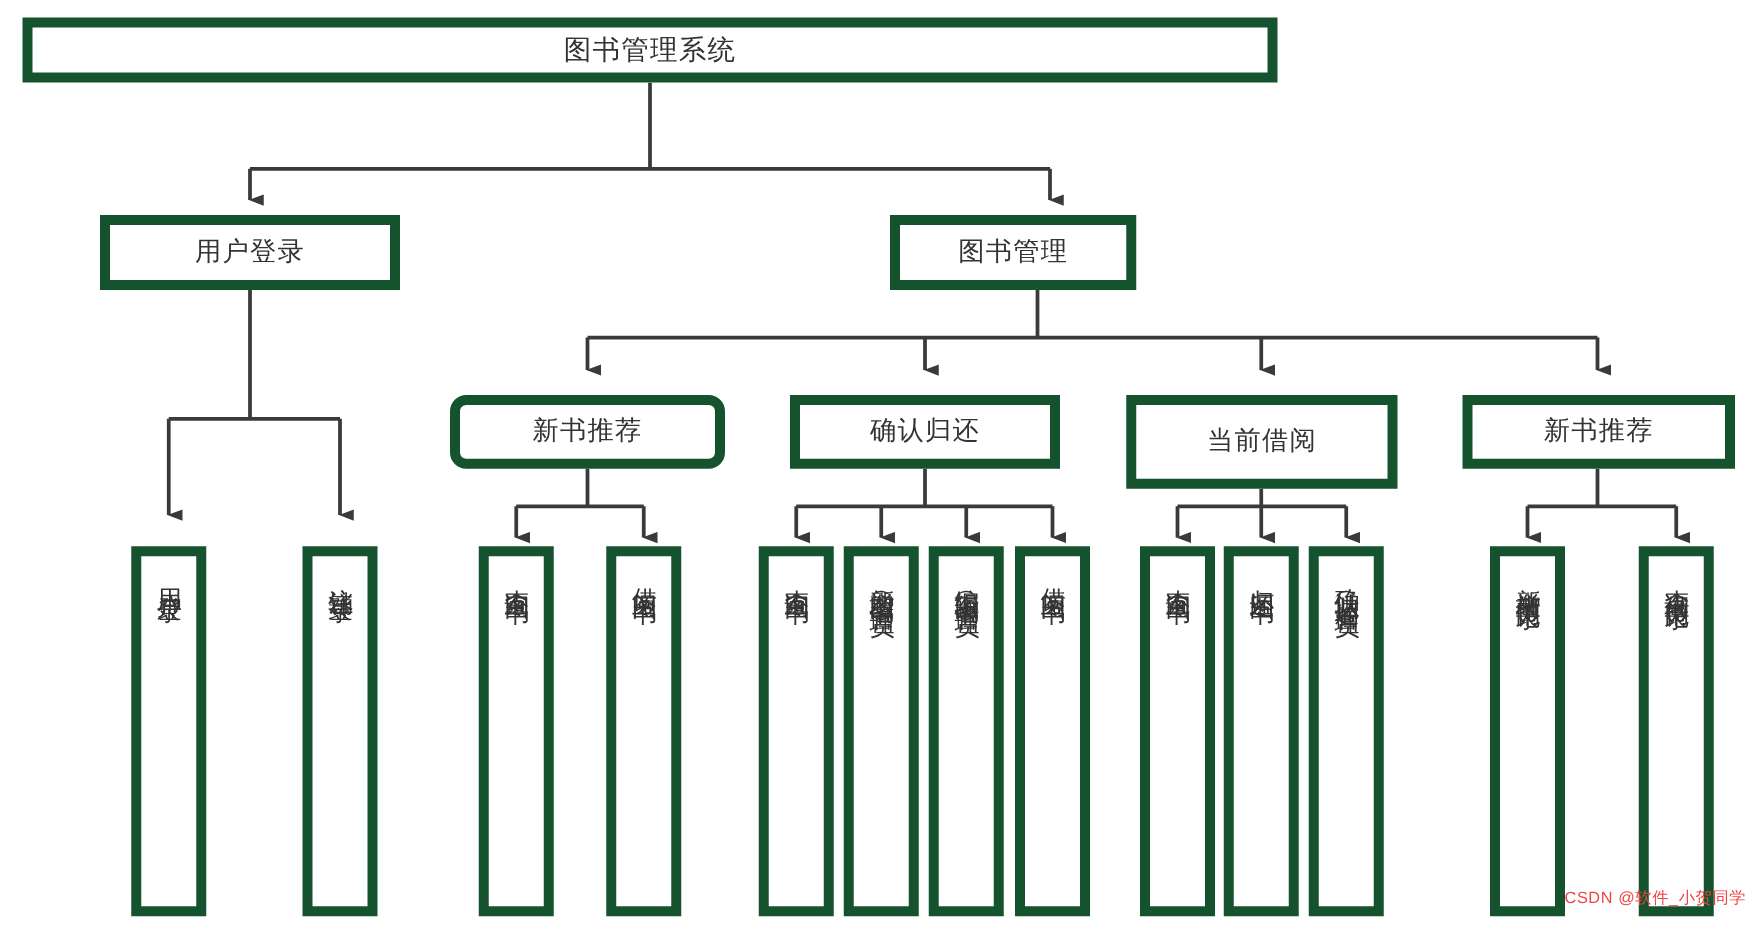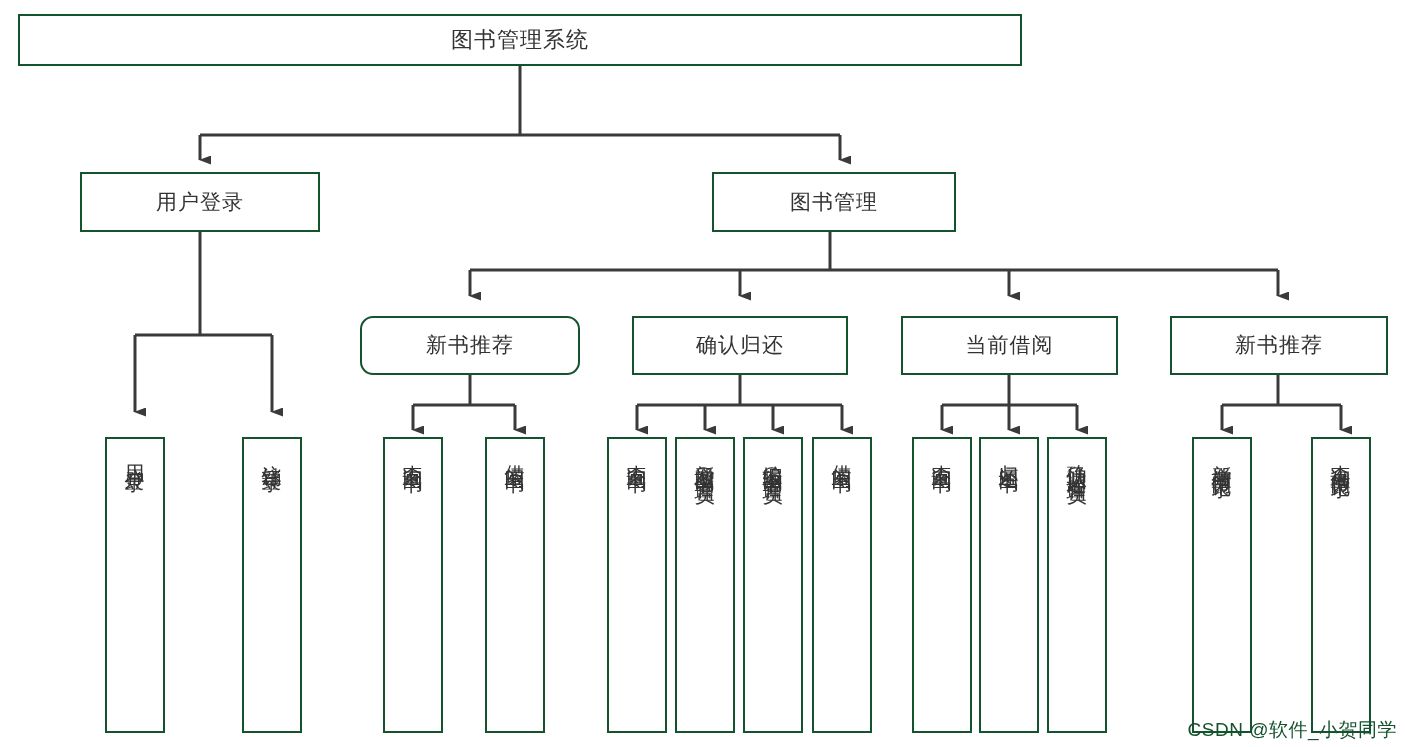--- a/index.html
+++ b/index.html
@@ -5,21 +5,21 @@
   html,body{margin:0;padding:0;background:#ffffff;}
   body{width:1405px;height:747px;overflow:hidden;
        font-family:"Liberation Sans","DejaVu Sans",sans-serif;}
   #diagram{position:relative;width:1405px;height:747px;background:#fff;}
 
   
   .node{
     position:absolute;
     box-sizing:border-box;
     background:#ffffff;
-    border:2px solid #14532d;
+    border:8px solid #14532d;
     display:flex;
     align-items:center;
     justify-content:center;
     color:#333333;
     text-align:center;
   }
   .node.h{   
     font-size:21px;
     line-height:1.15;
     letter-spacing:1px;
@@ -40,23 +40,23 @@
   }
   .node.root{font-size:22px;}
 
   
   #wires{position:absolute;left:0;top:0;width:1405px;height:747px;}
 
   
   #watermark{
     position:absolute;
     right:8px;
-    bottom:4px;
-    font-size:19px;
-    color:#14532d;
+    bottom:20px;
+    font-size:13px;
+    color:#ef4444;
     white-space:nowrap;
     letter-spacing:0.5px;
   }
 </style>
 </head>
 <body>
 
 <div id="diagram">
 
   <svg id="wires" viewBox="0 0 1405 747" xmlns="http://www.w3.org/2000/svg">
@@ -110,33 +110,33 @@
   </svg>
 
   <div class="node h root" style="left:18px;top:14px;width:1004px;height:52px;">
     <span>图书管理系统</span>
   </div>
 
   <div class="node h" style="left:80px;top:172px;width:240px;height:60px;">
     <span>用户登录</span>
   </div>
 
-  <div class="node h" style="left:712px;top:172px;width:244px;height:60px;">
+  <div class="node h" style="left:712px;top:172px;width:197px;height:60px;">
     <span>图书管理</span>
   </div>
 
   <div class="node h" style="left:360px;top:316px;width:220px;height:59px;border-radius:13px;">
     <span>新书推荐</span>
   </div>
 
   <div class="node h" style="left:632px;top:316px;width:216px;height:59px;">
     <span>确认归还</span>
   </div>
 
-  <div class="node h" style="left:901px;top:316px;width:217px;height:59px;">
+  <div class="node h" style="left:901px;top:316px;width:217px;height:75px;">
     <span>当前借阅</span>
   </div>
 
   <div class="node h" style="left:1170px;top:316px;width:218px;height:59px;">
     <span>新书推荐</span>
   </div>
 
   <div class="node v" style="left:105px;top:437px;width:60px;height:296px;">
     <span class="vtxt">用户登录</span>
   </div>

